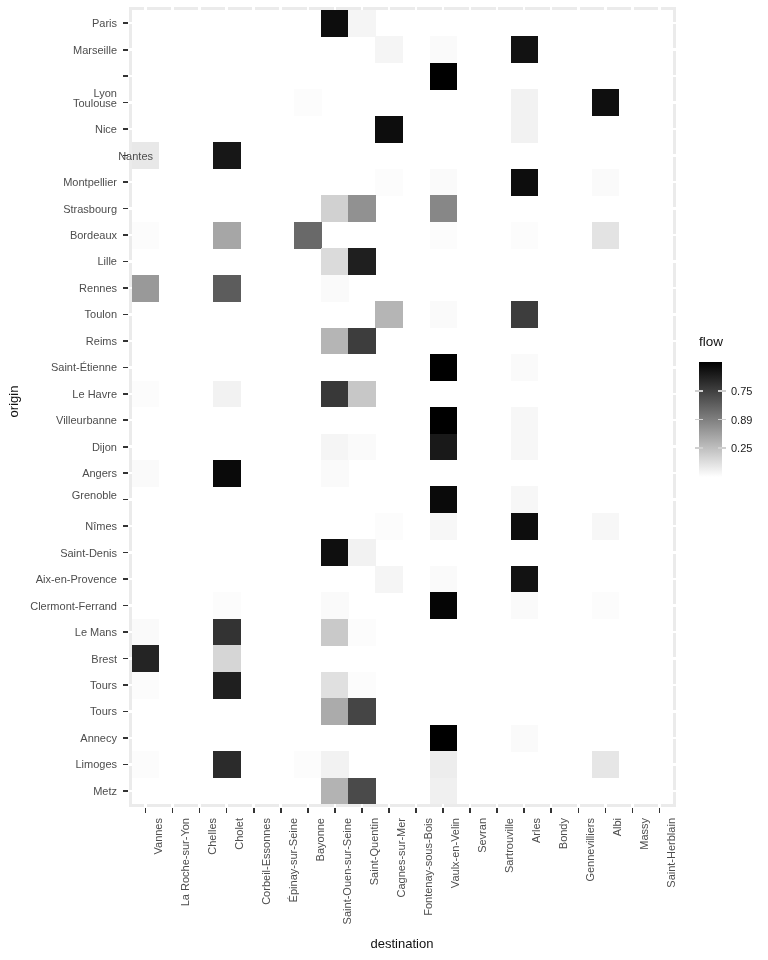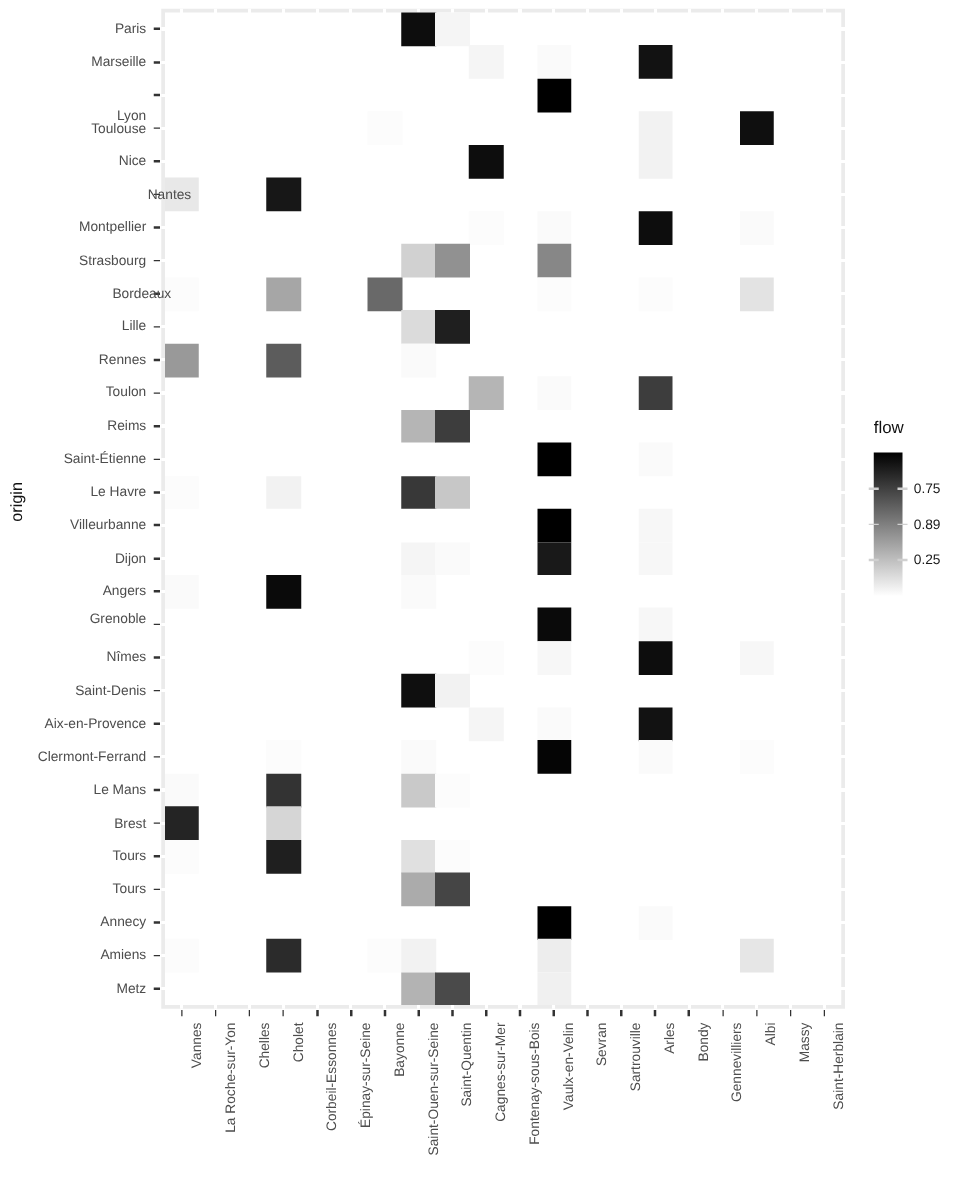--- a/index.html
+++ b/index.html
@@ -142,40 +142,41 @@
         <div class="cell" title="Limoges → Saint-Ouen-sur-Seine: 0.05" style="left: 189.35px; top: 741.16px; width: 27.45px; height: 26.87px; background: rgb(242, 242, 242);"></div>
         <div class="cell" title="Limoges → Vaulx-en-Velin: 0.07" style="left: 297.55px; top: 741.16px; width: 27.45px; height: 26.87px; background: rgb(237, 237, 237);"></div>
         <div class="cell" title="Limoges → Albi: 0.1" style="left: 459.85px; top: 741.16px; width: 27.45px; height: 26.87px; background: rgb(230, 230, 230);"></div>
         <div class="cell" title="Metz → Saint-Ouen-sur-Seine: 0.3" style="left: 189.35px; top: 767.63px; width: 27.45px; height: 26.87px; background: rgb(179, 179, 179);"></div>
         <div class="cell" title="Metz → Saint-Quentin: 0.71" style="left: 216.4px; top: 767.63px; width: 27.45px; height: 26.87px; background: rgb(74, 74, 74);"></div>
         <div class="cell" title="Metz → Vaulx-en-Velin: 0.06" style="left: 297.55px; top: 767.63px; width: 27.45px; height: 26.87px; background: rgb(240, 240, 240);"></div>
       </div>
   </div>
 
   <div id="y-title">origin</div>
+  <div id="x-title">destination</div>
 
   <div id="yaxis">
       <div class="ytick" style="top: 22.43px;"></div>
       <div class="ylab" style="top: 16.23px;">Paris</div>
       <div class="ytick" style="top: 48.91px;"></div>
       <div class="ylab" style="top: 42.7px;">Marseille</div>
       <div class="ytick" style="top: 75.38px;"></div>
       <div class="ylab" style="top: 86px;">Lyon</div>
       <div class="ytick" style="top: 101.84px;"></div>
       <div class="ylab" style="top: 95.64px;">Toulouse</div>
       <div class="ytick" style="top: 128.31px;"></div>
       <div class="ylab" style="top: 122.12px;">Nice</div>
       <div class="ytick" style="top: 154.78px;"></div>
       <div class="ylab" style="top: 148.58px; margin-left: 36px;">Nantes</div>
       <div class="ytick" style="top: 181.25px;"></div>
       <div class="ylab" style="top: 175.06px;">Montpellier</div>
       <div class="ytick" style="top: 207.72px;"></div>
       <div class="ylab" style="top: 201.52px;">Strasbourg</div>
       <div class="ytick" style="top: 234.19px;"></div>
-      <div class="ylab" style="top: 228px; padding-left: 20px;">Bordeaux</div>
+      <div class="ylab" style="top: 228px;">Bordeaux</div>
       <div class="ytick" style="top: 260.66px;"></div>
       <div class="ylab" style="top: 254.46px;">Lille</div>
       <div class="ytick" style="top: 287.13px;"></div>
       <div class="ylab" style="top: 280.94px;">Rennes</div>
       <div class="ytick" style="top: 313.6px;"></div>
       <div class="ylab" style="top: 307.4px;">Toulon</div>
       <div class="ytick" style="top: 340.07px;"></div>
       <div class="ylab" style="top: 333.88px;">Reims</div>
       <div class="ytick" style="top: 366.54px;"></div>
       <div class="ylab" style="top: 360.34px;">Saint-Étienne</div>
@@ -201,21 +202,21 @@
       <div class="ylab" style="top: 625.04px;">Le Mans</div>
       <div class="ytick" style="top: 657.72px;"></div>
       <div class="ylab" style="top: 651.51px;">Brest</div>
       <div class="ytick" style="top: 684.19px;"></div>
       <div class="ylab" style="top: 677.99px;">Tours</div>
       <div class="ytick" style="top: 710.65px;"></div>
       <div class="ylab" style="top: 704.45px;">Tours</div>
       <div class="ytick" style="top: 737.13px;"></div>
       <div class="ylab" style="top: 730.92px;">Annecy</div>
       <div class="ytick" style="top: 763.6px;"></div>
-      <div class="ylab" style="top: 757.39px;">Amiens</div>
+      <div class="ylab" style="top: 757.39px;">Limoges</div>
       <div class="ytick" style="top: 790.07px;"></div>
       <div class="ylab" style="top: 783.87px;">Metz</div>
     </div>
   <div id="xaxis">
       <div class="xtick" style="left: 144.72px;"></div>
       <div class="xlab" style="left: 21.53px;">Vannes</div>
       <div class="xtick" style="left: 171.77px;"></div>
       <div class="xlab" style="left: 48.57px;">La Roche-sur-Yon</div>
       <div class="xtick" style="left: 198.82px;"></div>
       <div class="xlab" style="left: 75.63px;">Chelles</div>

